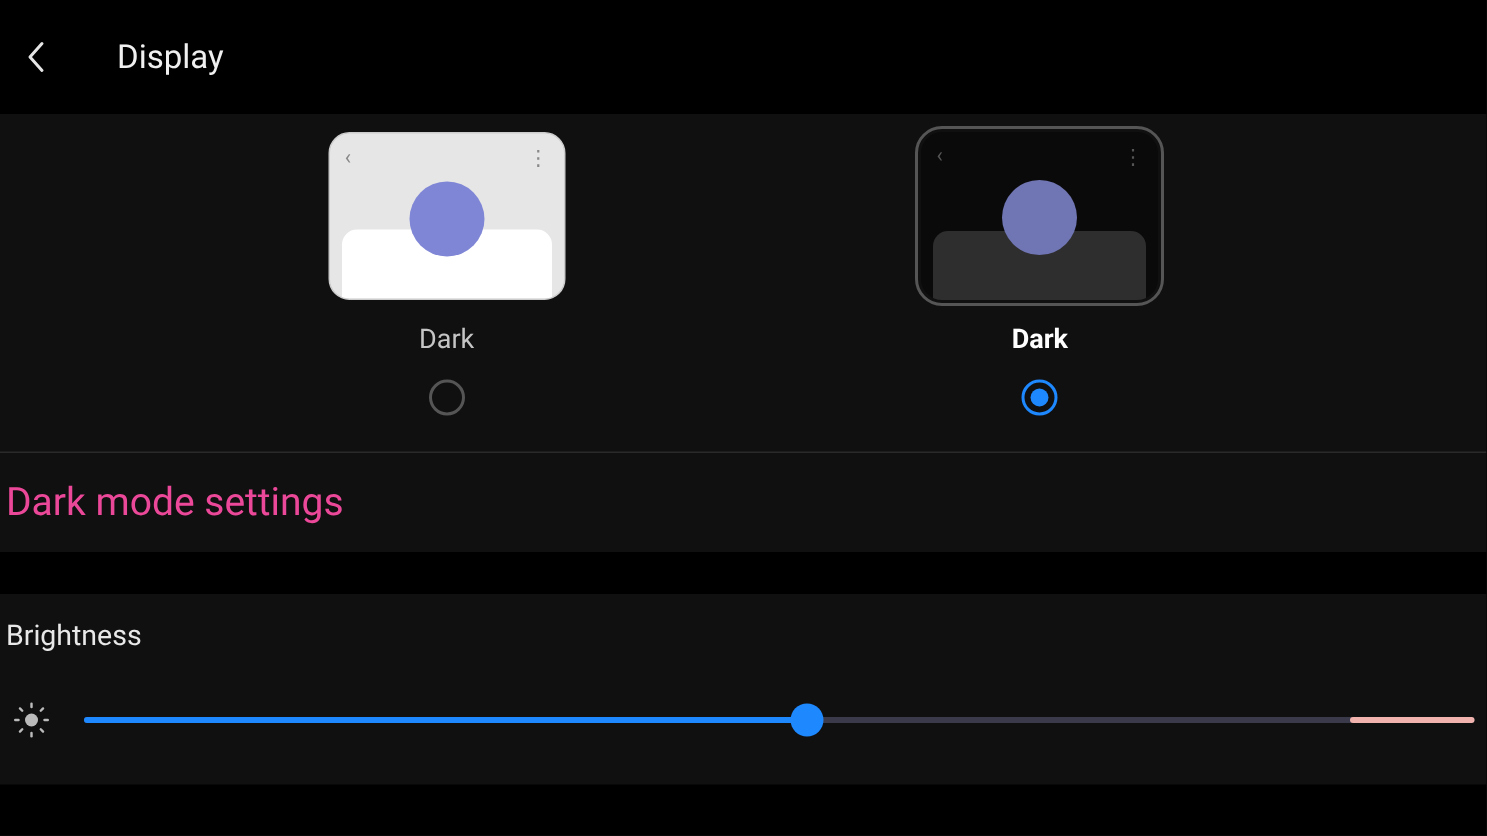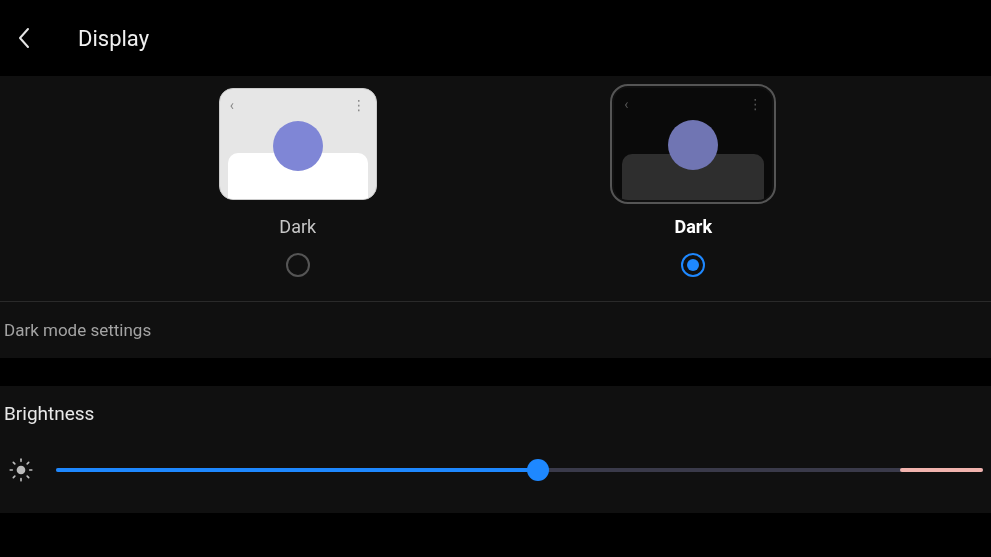--- a/index.html
+++ b/index.html
@@ -121,22 +121,22 @@
       height: 12px;
       border-radius: 50%;
       background: #1e88ff;
     }
     .divider {
       height: 1px;
       background: #2a2a2a;
     }
     .list-item {
       padding: 18px 4px;
-      font-size: 17px;
-      color: #a3a3a3;
+      font-size: 26px;
+      color: #ec4899;
       cursor: pointer;
     }
     .gap {
       height: 28px;
       background: #000;
     }
     .brightness-section {
       padding: 16px 4px 30px;
     }
     .brightness-label {

